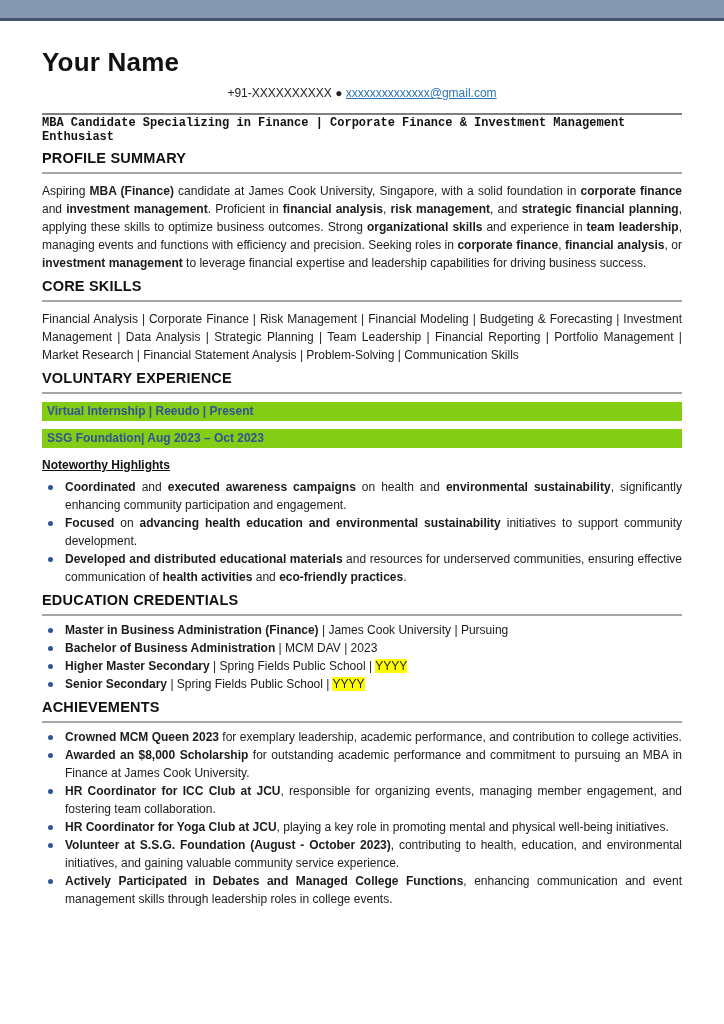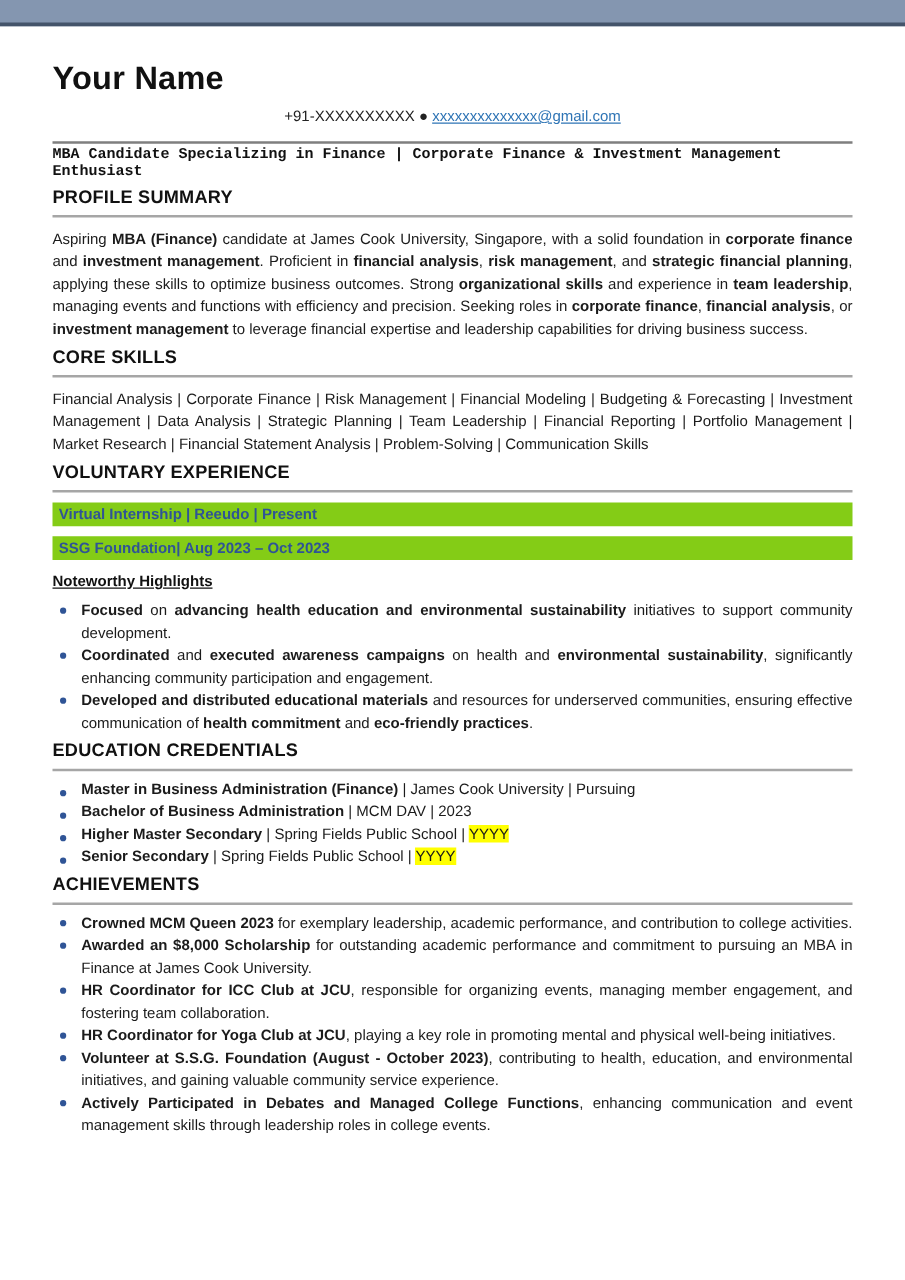--- a/index.html
+++ b/index.html
@@ -32,21 +32,21 @@
 
   .highlights-label { display:inline-block; margin-top:10px; font-size:12px; font-weight:bold;
                       text-decoration:underline; color:#111; }
 
   ul.blist { list-style:none; margin-top:5px; }
   ul.blist li { display:flex; align-items:flex-start; font-size:12px; line-height:18px; }
   ul.blist .dot { flex:none; width:5px; height:5px; border-radius:50%; background:#2F5496;
                   margin:7px 12px 0 6px; }
   ul.blist .li-text { flex:1; text-align:justify; }
 
-  ul.blist.tight li { line-height:18px;align-items:center; }
+  ul.blist.tight li { line-height:18px; }
 </style>
 </head>
 <body>
 
 <div class="top-bar"></div>
 
 <div class="page">
 
   <div class="name">Your Name</div>
 
@@ -67,29 +67,29 @@
   </div>
 
   <div>
     <div class="section-title">VOLUNTARY EXPERIENCE</div>
     <div class="role-bar">Virtual Internship | Reeudo | Present</div>
     <div class="role-bar">SSG Foundation| Aug 2023 – Oct 2023</div>
     <span class="highlights-label">Noteworthy Highlights</span>
     <ul class="blist">
         <li>
           <span class="dot"></span>
+          <span class="li-text"><span class="b">Coordinated</span><span> and </span><span class="b">executed awareness campaigns</span><span> on health and </span><span class="b">environmental sustainability</span><span>, significantly enhancing community participation and engagement.</span></span>
+        </li>
+        <li>
+          <span class="dot"></span>
           <span class="li-text"><span class="b">Focused</span><span> on </span><span class="b">advancing health education and environmental sustainability</span><span> initiatives to support community development.</span></span>
         </li>
         <li>
           <span class="dot"></span>
-          <span class="li-text"><span class="b">Coordinated</span><span> and </span><span class="b">executed awareness campaigns</span><span> on health and </span><span class="b">environmental sustainability</span><span>, significantly enhancing community participation and engagement.</span></span>
-        </li>
-        <li>
-          <span class="dot"></span>
-          <span class="li-text"><span class="b">Developed and distributed educational materials</span><span> and resources for underserved communities, ensuring effective communication of </span><span class="b">health commitment</span><span> and </span><span class="b">eco-friendly practices</span><span>.</span></span>
+          <span class="li-text"><span class="b">Developed and distributed educational materials</span><span> and resources for underserved communities, ensuring effective communication of </span><span class="b">health activities</span><span> and </span><span class="b">eco-friendly practices</span><span>.</span></span>
         </li>
       </ul>
   </div>
 
   <div>
     <div class="section-title">EDUCATION CREDENTIALS</div>
     <ul class="blist tight">
         <li>
           <span class="dot"></span>
           <span class="li-text"><span class="b">Master in Business Administration (Finance)</span><span> | James Cook University | Pursuing</span></span>

